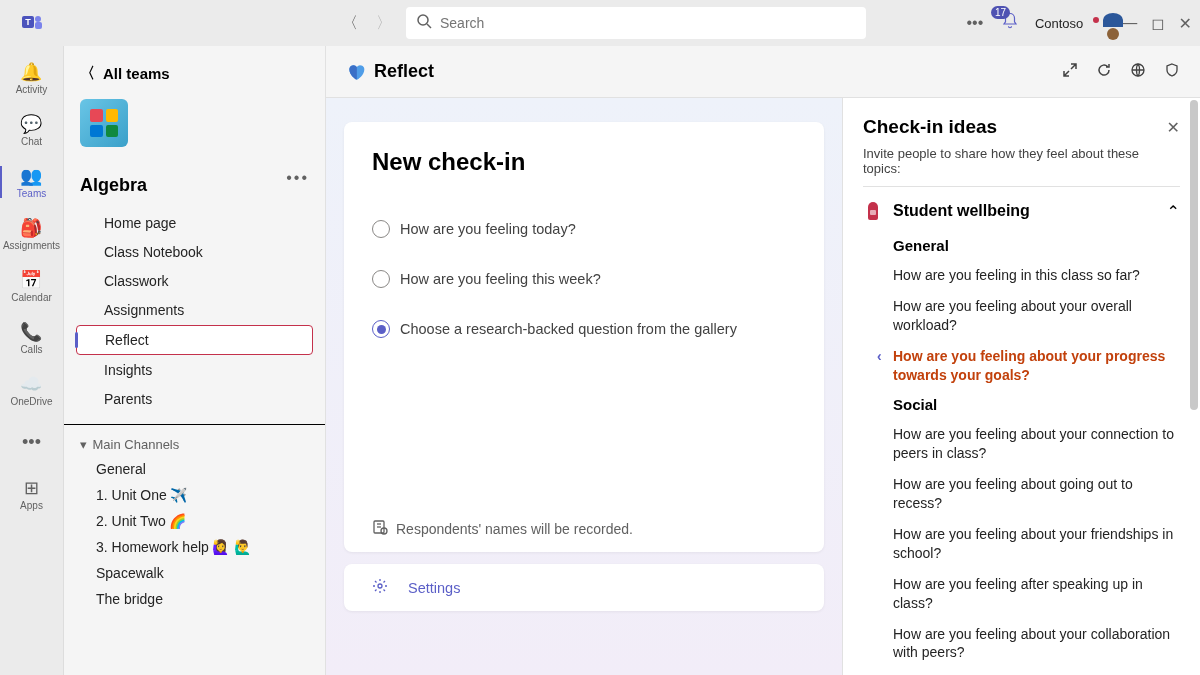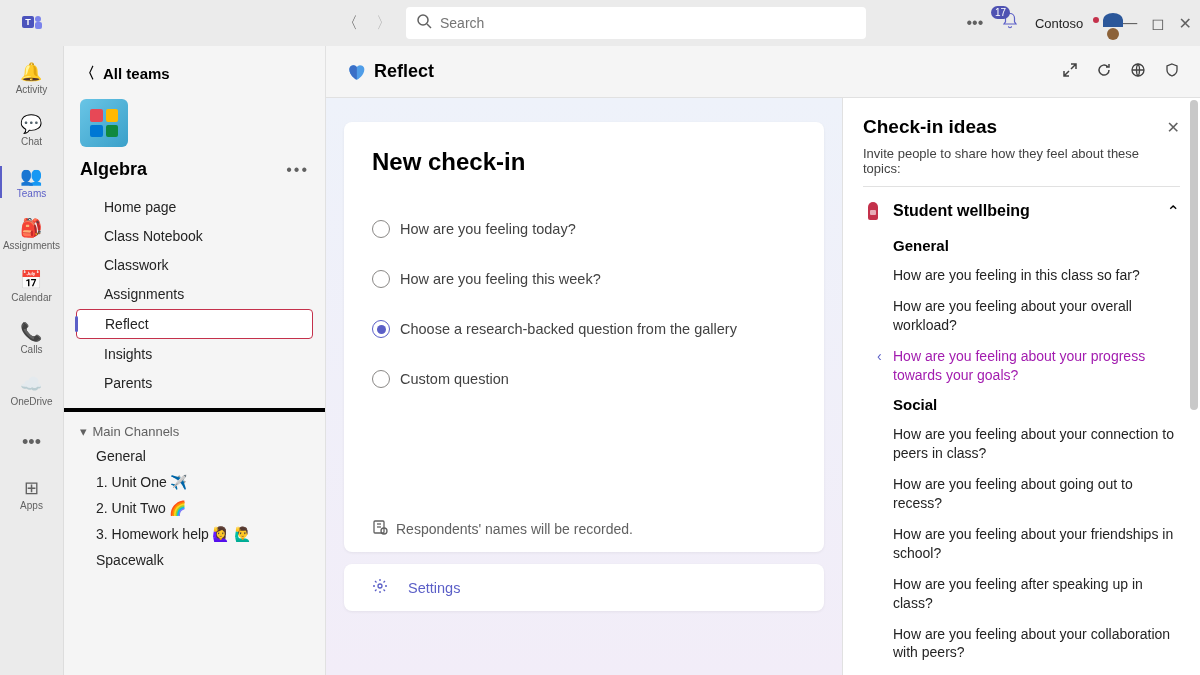--- a/index.html
+++ b/index.html
@@ -31,23 +31,23 @@
   .apprail .item.active { color:#5b5fc7; }
   .apprail .item.active::before{content:"";position:absolute;left:0;top:8px;bottom:8px;width:2px;background:#5b5fc7;}
   .apprail .iconbox { font-size:18px; height:20px; display:flex; align-items:center; }
 
   .sidepanel { width:262px; background:#f5f5f5; border-right:1px solid #e1e1e1; padding:10px 0; overflow:hidden; }
   .sp-header { display:flex; align-items:center; padding:8px 16px; gap:8px; font-weight:600; font-size:15px; cursor:pointer; }
   .team-tile { margin:8px 16px; width:48px; height:48px; border-radius:6px; background:linear-gradient(135deg,#69c5e6,#3aa0c9); display:flex; align-items:center; justify-content:center; }
   .tile-grid{width:28px;height:28px;display:grid;grid-template-columns:1fr 1fr;grid-template-rows:1fr 1fr;gap:3px;}
   .tile-grid span{border-radius:2px;}
   .team-row { display:flex; align-items:center; justify-content:space-between; padding:4px 16px 8px; }
-  .team-name { font-weight:700; font-size:18px; }
+  .team-name { font-weight:700; font-size:18px;margin-top:16px; }
   .team-more { color:#616161; cursor:pointer; letter-spacing:2px; }
-  .navlist { padding:4px 0 10px; border-bottom:4px solid #000000; margin-bottom:8px;}
+  .navlist { padding:4px 0 10px; border-bottom:1px solid #000000; margin-bottom:8px;}
   .navitem { padding:6px 12px 6px 28px; margin:1px 12px; border-radius:4px; font-size:14px; color:#242424; cursor:pointer; }
   .navitem.active { background:#fff; border:1px solid #c4314b; position:relative;}
   .navitem.active::before{content:"";position:absolute;left:-2px;top:6px;bottom:6px;width:3px;background:#5b5fc7;border-radius:2px;}
   .channel-head { display:flex; align-items:center; gap:6px; padding:4px 16px; font-size:13px; color:#616161; cursor:pointer; }
   .channel-item { padding:5px 12px 5px 32px; font-size:14px; color:#242424; cursor:pointer; }
 
   .content { flex:1; background:#f5f5f5; display:flex; flex-direction:column; min-width:0; position:relative; }
   .content-header { height:52px; border-bottom:1px solid #e1e1e1; display:flex; align-items:center; padding:0 20px; background:#f5f5f5;}
   .reflect-icon { width:20px; height:20px; margin-right:8px; }
   .content-title { font-weight:600; font-size:18px; flex:1; }
@@ -70,21 +70,21 @@
   .rp-title-row{display:flex;align-items:center;justify-content:space-between;}
   .rp-title { font-size:19px; font-weight:700; }
   .rp-close{cursor:pointer;color:#616161;}
   .rp-sub { font-size:13px; color:#424242; margin-top:8px; }
   .rp-scroll { overflow-y:auto; flex:1; padding:0 20px 14px; }
   .section-head { display:flex; align-items:center; gap:10px; padding:14px 0 10px; border-top:1px solid #e1e1e1; margin-top:2px; cursor:pointer;}
   .section-head .sicon{ width:20px; height:20px; }
   .section-head .stitle{ font-weight:700; font-size:16px; flex:1;}
   .subhead { font-weight:700; font-size:15px; padding:6px 0 6px 30px; }
   .idea { font-size:14px; color:#242424; padding:6px 0 6px 30px; line-height:1.35; cursor:pointer; }
-  .idea.sel { color:#a21caf; position:relative;}
+  .idea.sel { color:#c2410c; position:relative;font-weight:bold;}
   .idea.sel::before{content:"‹";position:absolute;left:14px;color:#5b5fc7;}
   .vscroll{position:absolute;right:2px;top:54px;width:8px;height:310px;background:#c8c8c8;border-radius:4px;}
 </style>
 </head>
 <body>
 
 <div class="topbar">
   <div class="logo">
     <svg viewBox="0 0 24 24">
         <rect x="2" y="5" width="12" height="12" rx="2" fill="#4b53bc"></rect>
@@ -195,20 +195,21 @@
     </div>
     <div class="channel-head">
       <span>▾</span>
       <span>Main Channels</span>
     </div>
     <div class="channel-item">General</div>
     <div class="channel-item">1. Unit One ✈️</div>
     <div class="channel-item">2. Unit Two 🌈</div>
     <div class="channel-item">3. Homework help 🙋‍♀️ 🙋‍♂️</div>
     <div class="channel-item">Spacewalk</div>
+    <div class="channel-item">The bridge</div>
   </div>
 
   <div class="content">
     <div class="content-header">
       <span class="reflect-icon">
         <svg viewBox="0 0 24 24">
             <path d="M12 21s-8-5-8-12a5 5 0 019-3 5 5 0 019 3c0 7-8 12-8 12z" fill="#4f9de8"></path>
             <path d="M12 21s-8-5-8-12a5 5 0 019-3v15z" fill="#3a6fc7"></path>
           </svg>
       </span>
@@ -239,24 +240,20 @@
               <span>How are you feeling today?</span>
             </div>
           <div class="radio-row">
               <span class="radio"></span>
               <span>How are you feeling this week?</span>
             </div>
           <div class="radio-row">
               <span class="radio sel"></span>
               <span>Choose a research-backed question from the gallery</span>
             </div>
-          <div class="radio-row">
-              <span class="radio"></span>
-              <span>Custom question</span>
-            </div>
           <div class="card-footer">
             <span><svg width="16" height="16" viewBox="0 0 16 16" fill="none" stroke="#616161" stroke-width="1.3">
                   <rect x="2" y="2" width="10" height="12" rx="1"></rect>
                   <line x1="5" y1="5" x2="9" y2="5"></line>
                   <line x1="5" y1="8" x2="9" y2="8"></line>
                   <circle cx="12" cy="12" r="3"></circle>
                 </svg></span>
             <span>Respondents' names will be recorded.</span>
           </div>
         </div>

